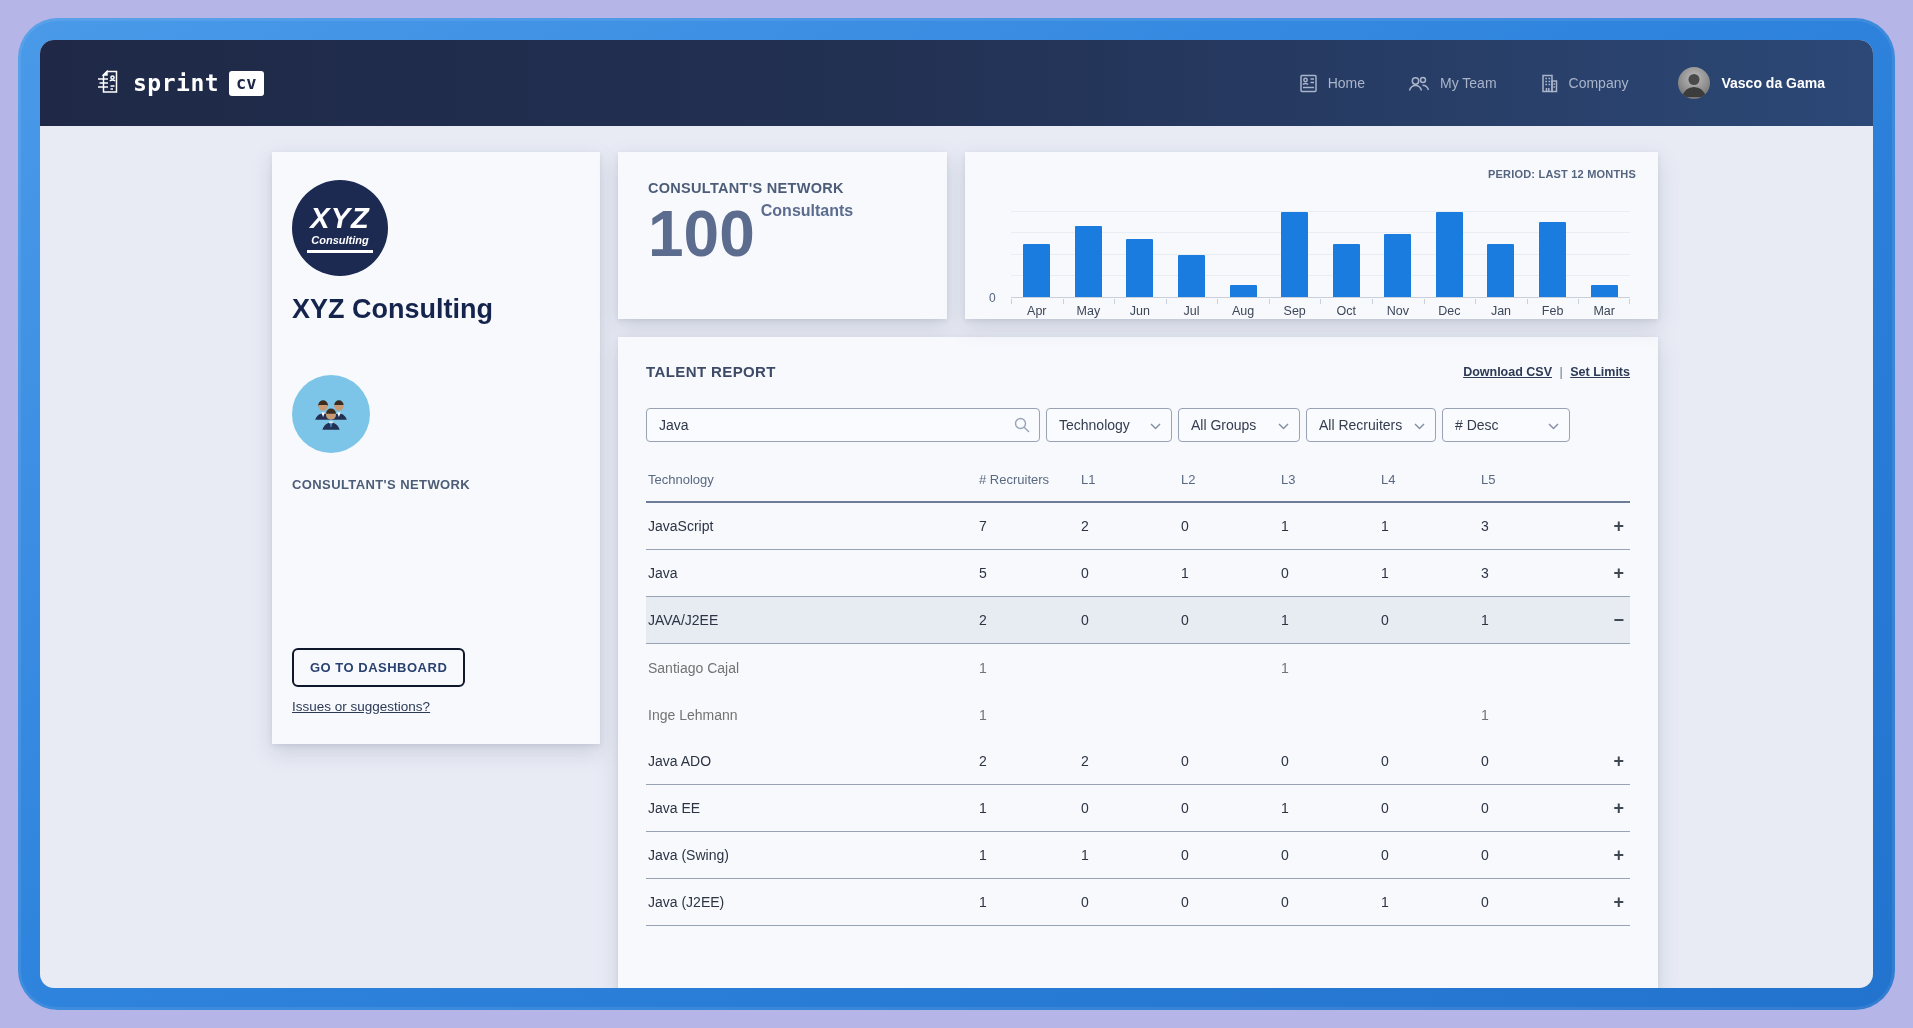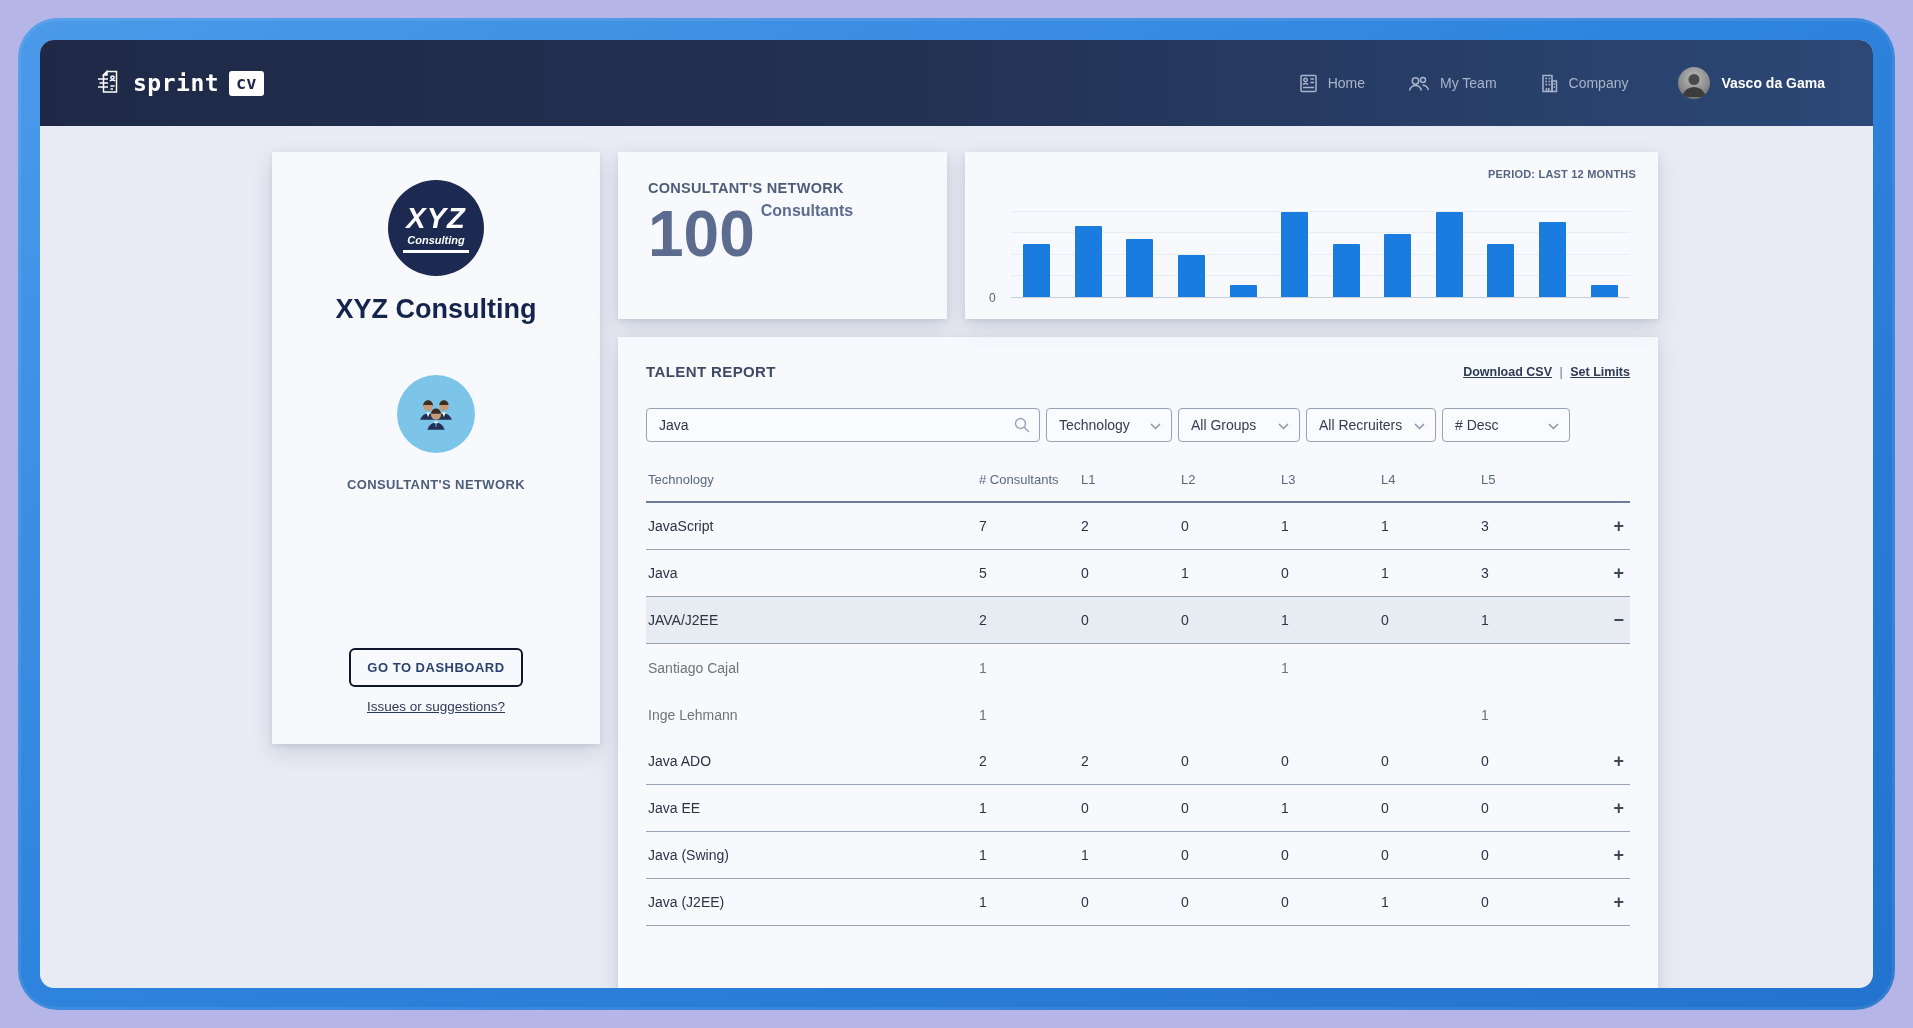--- a/index.html
+++ b/index.html
@@ -45,21 +45,21 @@
   .nav-user-name { color:#ffffff; font-size:14px; font-weight:bold; }
 
   
   .content { flex:1; display:flex; align-items:flex-start; gap:18px; padding:26px 0 0 232px; }
   .card {
     background:#f7f9fd; border-radius:0;
     box-shadow:0 8px 20px rgba(90,100,130,0.20), 0 2px 5px rgba(90,100,130,0.12);
   }
 
   
-  .profile-card { width:328px; height:592px; display:flex; flex-direction:column; align-items:center; padding:28px 20px 30px; }
+  .profile-card { width:328px; height:592px; display:flex; flex-direction:column; align-items:flex-start; padding:28px 20px 30px; }
   .xyz-circle {
     width:96px; height:96px; border-radius:50%; background:#1c2a52;
     display:flex; flex-direction:column; align-items:center; justify-content:center;
   }
   .xyz-text { color:#fff; font-size:29px; font-weight:bold; font-style:italic; letter-spacing:1px; line-height:1; }
   .xyz-sub { color:#fff; font-size:11px; font-weight:bold; font-style:italic; margin-top:1px; }
   .xyz-line { width:66px; height:3px; background:#fff; margin-top:4px; }
   .profile-title { margin-top:18px; font-size:27px; font-weight:600; color:#15244c; }
   .people-circle {
     margin-top:50px; width:78px; height:78px; border-radius:50%; background:#7cc5e8;
@@ -306,20 +306,34 @@
                   </div>
                   <div class="bar-col">
                     <div class="bar" style="height: 83.8095%; background: rgb(27, 124, 224);"></div>
                   </div>
                   <div class="bar-col">
                     <div class="bar" style="height: 13.3333%; background: rgb(27, 124, 224);"></div>
                   </div>
                 </div>
             <div class="chart-zero">0</div>
           </div>
+          <div class="chart-xlabels">
+                <div class="xcell">Apr</div>
+                <div class="xcell">May</div>
+                <div class="xcell">Jun</div>
+                <div class="xcell">Jul</div>
+                <div class="xcell">Aug</div>
+                <div class="xcell">Sep</div>
+                <div class="xcell">Oct</div>
+                <div class="xcell">Nov</div>
+                <div class="xcell">Dec</div>
+                <div class="xcell">Jan</div>
+                <div class="xcell">Feb</div>
+                <div class="xcell">Mar</div>
+              </div>
         </div>
       </div>
 
       <div class="card talent-card">
         <div class="talent-head">
           <div class="talent-title">TALENT REPORT</div>
           <div class="talent-links">
             <span class="talent-link">Download CSV</span>
             <span class="talent-sep">|</span>
             <span class="talent-link">Set Limits</span>
@@ -366,21 +380,21 @@
               <svg width="11" height="7" viewBox="0 0 11 7" fill="none" stroke="#8792a6" stroke-width="1.5">
                     <path d="M1 1 L5.5 5.5 L10 1"></path>
                   </svg>
             </span>
           </div>
         </div>
 
         <div class="ttable">
           <div class="thead">
             <div class="tcell tcell-name">Technology</div>
-            <div class="tcell"># Consultants</div>
+            <div class="tcell"># Recruiters</div>
             <div class="tcell">L1</div>
             <div class="tcell">L2</div>
             <div class="tcell">L3</div>
             <div class="tcell">L4</div>
             <div class="tcell">L5</div>
             <div class="tcell tcell-action"></div>
           </div>
           <div>
                 <div class="trow trow-tech">
                   <div class="tcell tcell-name">JavaScript</div>

